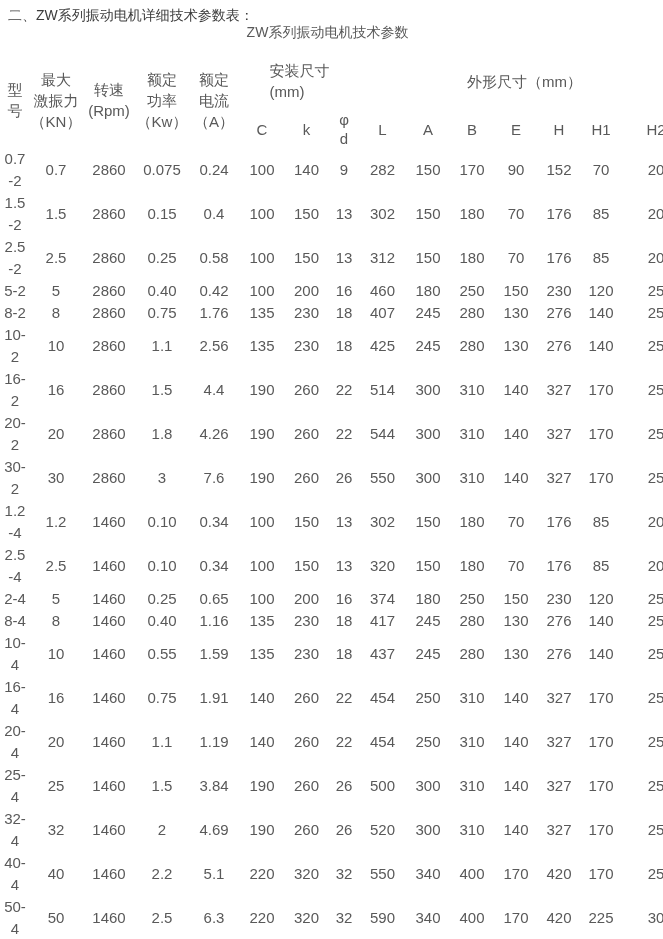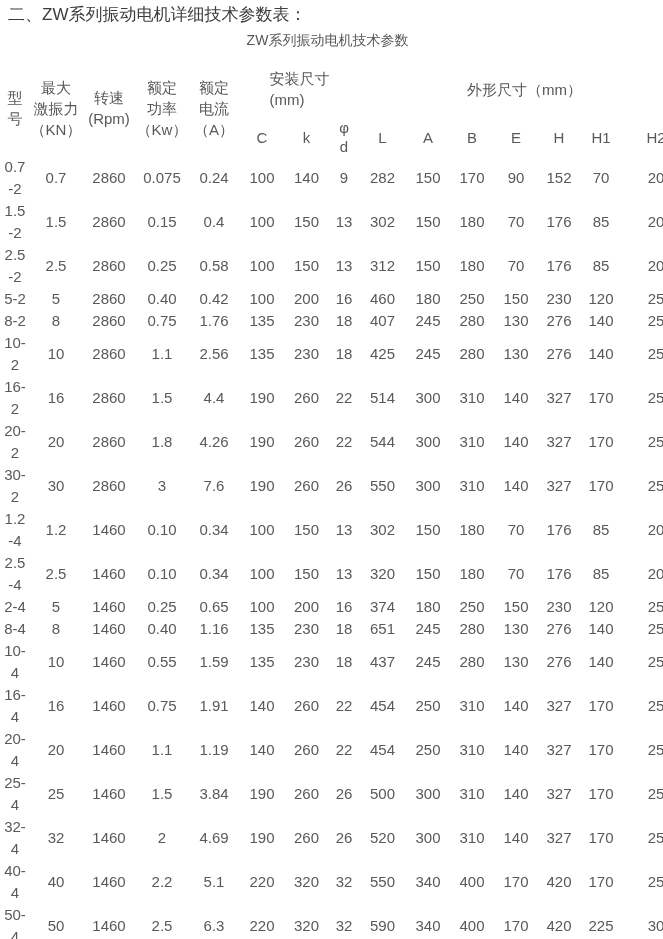--- a/index.html
+++ b/index.html
@@ -7,26 +7,25 @@
   body {
     width: 663px;
     height: 939px;
     overflow: hidden;
     font-family: "Liberation Sans", "DejaVu Sans", sans-serif;
     --title-text: #3c3c3c;
     --table-text: #595959;
   }
   .page-title {
     padding: 6px 0 0 8px;
-    font-size: 17px;
+    font-size: 14px;
     line-height: 18px;
     color: var(--title-text);
   }
   .table-title {
-    margin-top: 8px;
     width: 655px;
     text-align: center;
     font-size: 14px;
     color: var(--table-text);
   }
   table.spec-table {
     margin-top: 10px;
     border-collapse: collapse;
     table-layout: fixed;
     width: 690px;
@@ -321,21 +320,21 @@
       </tr>
       <tr>
         <td>8-4</td>
         <td>8</td>
         <td>1460</td>
         <td>0.40</td>
         <td>1.16</td>
         <td>135</td>
         <td>230</td>
         <td>18</td>
-        <td>651</td>
+        <td>417</td>
         <td>245</td>
         <td>280</td>
         <td>130</td>
         <td>276</td>
         <td>140</td>
         <td>25</td>
       </tr>
       <tr>
         <td>10-
 4</td>

